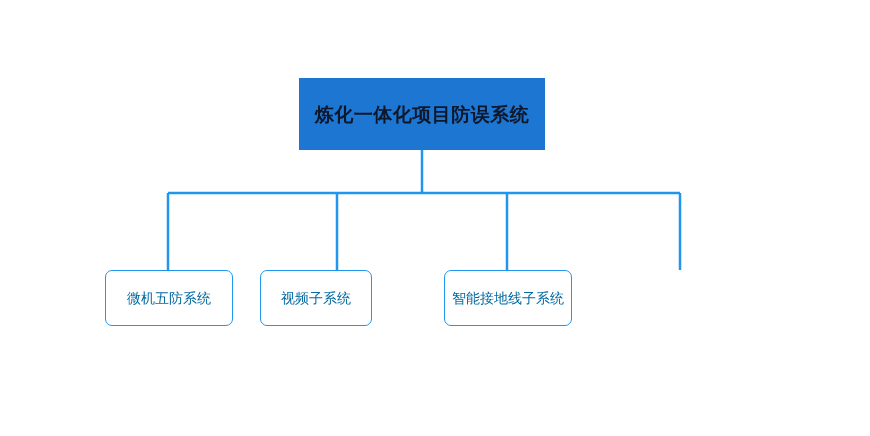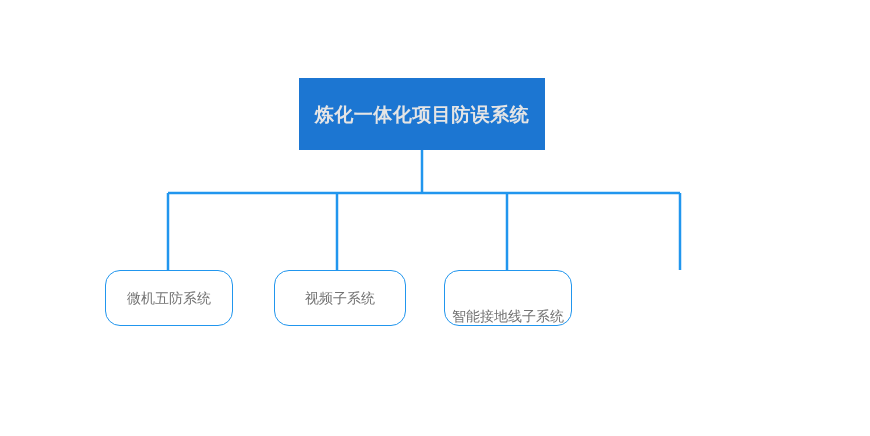--- a/index.html
+++ b/index.html
@@ -34,50 +34,50 @@
     position: absolute;
     left: 299px;
     top: 78px;
     width: 246px;
     height: 72px;
     display: flex;
     align-items: center;
     justify-content: center;
     box-sizing: border-box;
     background: #1c76d2;
-    color: #e5e5e5;
+    color: #0f172a;
     font-size: 19px;
     font-weight: bold;
     letter-spacing: 0.5px;
     line-height: 1.2;
     text-align: center;
   }
 
   
   .child-node {
     position: absolute;
     top: 270px;
     height: 56px;
     display: flex;
     align-items: center;
     justify-content: center;
     box-sizing: border-box;
     background: #ffffff;
     border: 1.5px solid #2196ee;
-    border-radius: 15px;
-    color: #737373;
+    border-radius: 7px;
+    color: #0369a1;
     font-size: 14px;
     font-weight: normal;
     line-height: 1.2;
     text-align: center;
     white-space: nowrap;
   }
   .child-1 { left: 105px; width: 128px; }
-  .child-2 { left: 274px; width: 132px; }
-  .child-3 { left: 444px; width: 128px; align-items: flex-end; }
+  .child-2 { left: 260px; width: 112px; }
+  .child-3 { left: 444px; width: 128px; }
   .child-4 { left: 614px; width: 128px; }
 </style>
 </head>
 <body>
 
 <div id="canvas">
 
   <svg id="connectors" viewBox="0 0 870 436" xmlns="http://www.w3.org/2000/svg">
     <g id="connector-group" stroke="#2196ee" stroke-width="2.5" fill="none" stroke-linecap="butt">
         <line x1="422" y1="150" x2="422" y2="193"></line>

